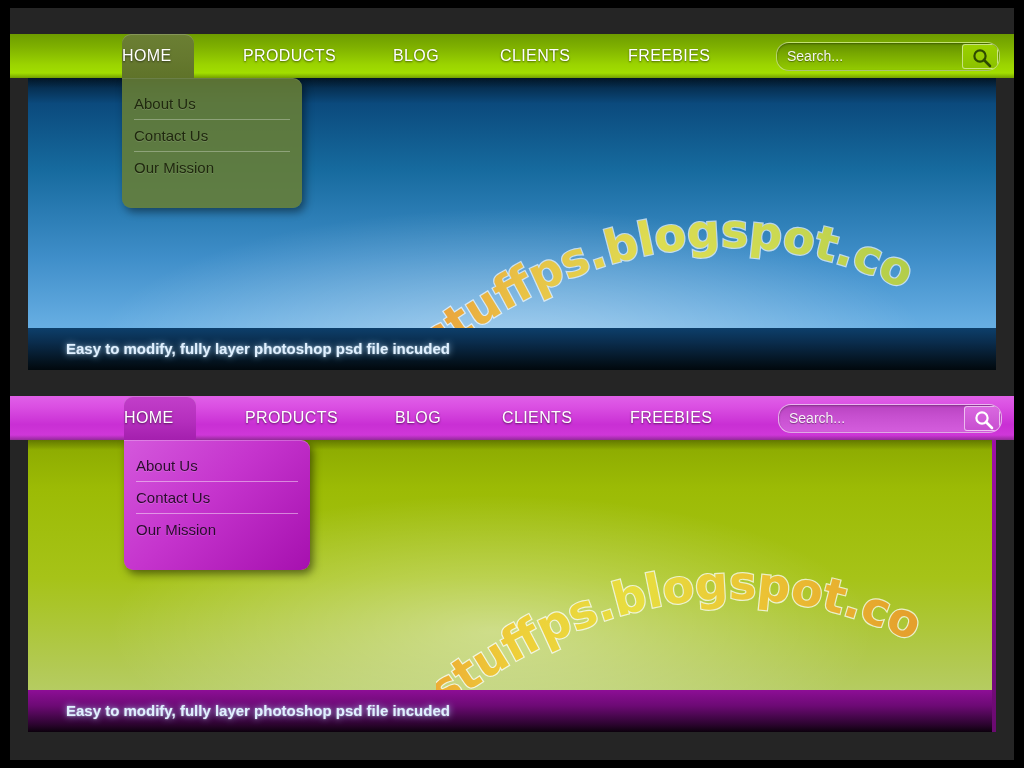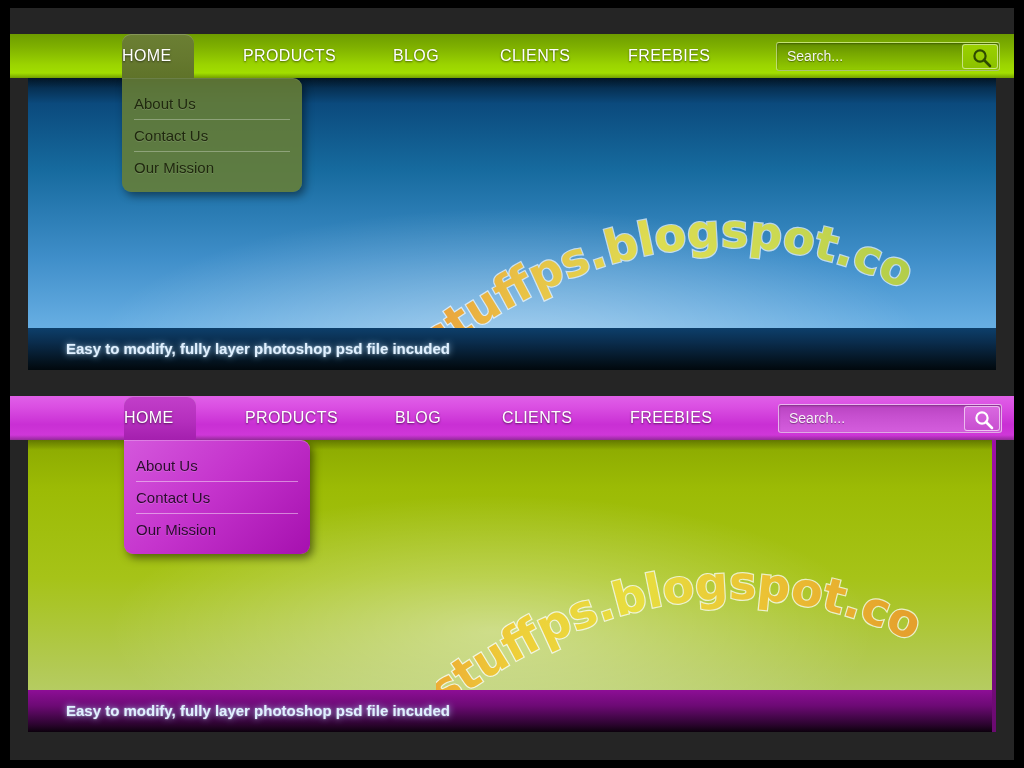--- a/index.html
+++ b/index.html
@@ -67,21 +67,21 @@
   }
   .navbar.magenta .navitem.active {
     background:linear-gradient(to bottom,#c23fca 0%,#b52fbe 55%,#a41fae 100%);
     box-shadow:inset 0 1px 0 rgba(255,255,255,.25);
   }
 
   
   .searchbox {
     position:absolute; top:8px;
     height:29px;
-    border-radius:3px;
+    border-radius:13px;
     overflow:hidden;
     cursor:text;
   }
   .navbar.green .searchbox {
     background:linear-gradient(to bottom,#628e00 0%,#78a800 40%,#93cb00 100%);
     border:1px solid rgba(255,255,255,.45);
     box-shadow:inset 0 1px 2px rgba(0,0,0,.35);
   }
   .navbar.magenta .searchbox {
     background:linear-gradient(to bottom,#b843c0 0%,#c64fcf 40%,#d45ddd 100%);
@@ -110,21 +110,21 @@
     background:linear-gradient(to bottom,#d968e0 0%,#c84fd0 100%);
     border:1px solid rgba(255,255,255,.6);
   }
   .search-btn svg { position:absolute; left:8px; top:3px; }
 
   
   .dropdown {
     position:absolute;
     z-index:4;
     border-radius:0 9px 9px 9px;
-    padding:10px 0 8px 0;
+    padding:10px 0 24px 0;
     box-shadow:3px 4px 9px rgba(0,0,0,.45);
   }
   .dropdown.green {
     background:rgba(104,126,54,.88);
     box-shadow:3px 4px 9px rgba(0,0,0,.45), inset 0 1px 0 rgba(255,255,255,.10);
   }
   .dropdown.magenta {
     background:linear-gradient(135deg,#d458dc 0%,#c534cd 45%,#a610af 100%);
     box-shadow:3px 4px 9px rgba(0,0,0,.5), inset 0 1px 0 rgba(255,255,255,.25);
   }

